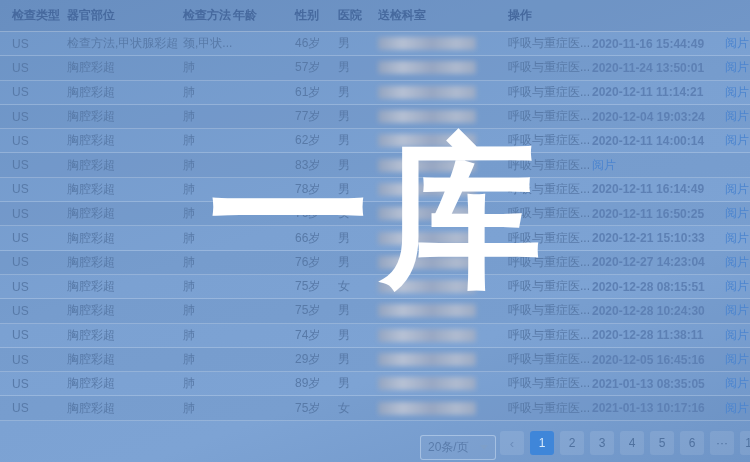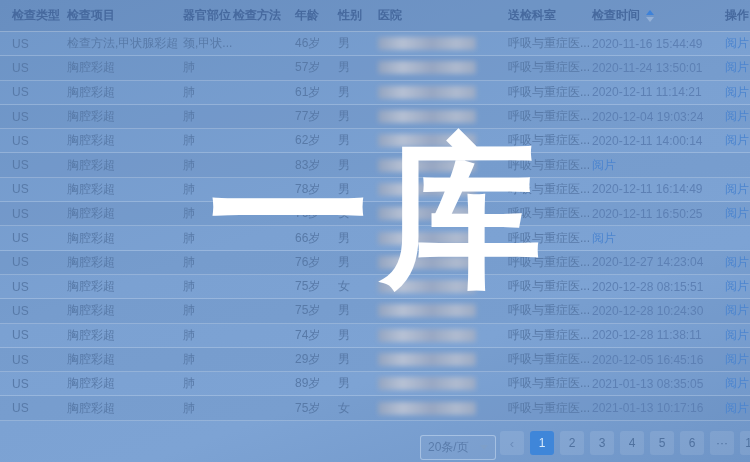--- a/index.html
+++ b/index.html
@@ -26,21 +26,21 @@
     color:#46699e; font-size:12px; font-weight:bold;
   }
   .th { white-space:nowrap; overflow:visible; display:flex; align-items:center; gap:4px; }
   .tr {
     height:24.3px;
     border-bottom:1px solid rgba(255,255,255,0.22);
     color:#587aa8; font-size:12px;
   }
   .tr:nth-child(even) { background:rgba(90,125,175,0.14); }
   .td { white-space:nowrap; overflow:visible; }
-  .td.time { color:#5d80b4; }
+  .td.time { color:#5d80b4;font-weight:bold; }
   .td.action a { color:#4c85cf; text-decoration:none; cursor:pointer; }
 
   .blur-block {
     width:98px; height:13px; border-radius:2px;
     background:linear-gradient(90deg,#98a5bd 0%,#c6cad6 25%,#9fa9c0 55%,#bcc2d0 80%,#a3adc2 100%);
     filter:blur(2.5px); opacity:.8;
   }
 
   
   .sort-caret { display:inline-flex; flex-direction:column; gap:2px; margin-left:2px; }
@@ -80,31 +80,26 @@
   .pg-btn.active { background:#3f86d9; color:#d8eafb; }
   .pg-prev { color:#6b8cba; font-size:13px; }
 </style>
 </head>
 <body>
 
 <div class="page">
 
   <div class="grid-row thead" id="thead">
       <div class="th">检查类型</div>
-      <div class="th">检查项目</div>
       <div class="th">器官部位</div>
       <div class="th">检查方法</div>
       <div class="th">年龄</div>
       <div class="th">性别</div>
       <div class="th">医院</div>
       <div class="th">送检科室</div>
-      <div class="th">检查时间<span class="sort-caret">
-          <i class="caret-up"></i>
-          <i class="caret-down"></i>
-        </span></div>
       <div class="th">操作</div>
     </div>
 
   <div id="tbody">
       <div class="grid-row tr">
         <div class="td type">US</div>
         <div class="td item">检查方法,甲状腺彩超</div>
         <div class="td organ">颈,甲状...</div>
         <div class="td method"></div>
         <div class="td age">46岁</div>
@@ -217,20 +212,21 @@
         <div class="td type">US</div>
         <div class="td item">胸腔彩超</div>
         <div class="td organ">肺</div>
         <div class="td method"></div>
         <div class="td age">66岁</div>
         <div class="td gender">男</div>
         <div class="td hospital">
           <div class="blur-block"></div>
         </div>
         <div class="td dept">呼吸与重症医...</div>
+        <div class="td time">2020-12-21 15:10:33</div>
         <div class="td action"><a>阅片</a></div>
       </div>
       <div class="grid-row tr">
         <div class="td type">US</div>
         <div class="td item">胸腔彩超</div>
         <div class="td organ">肺</div>
         <div class="td method"></div>
         <div class="td age">76岁</div>
         <div class="td gender">男</div>
         <div class="td hospital">

